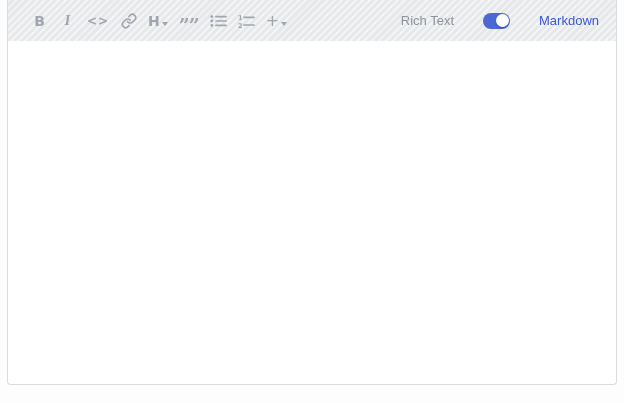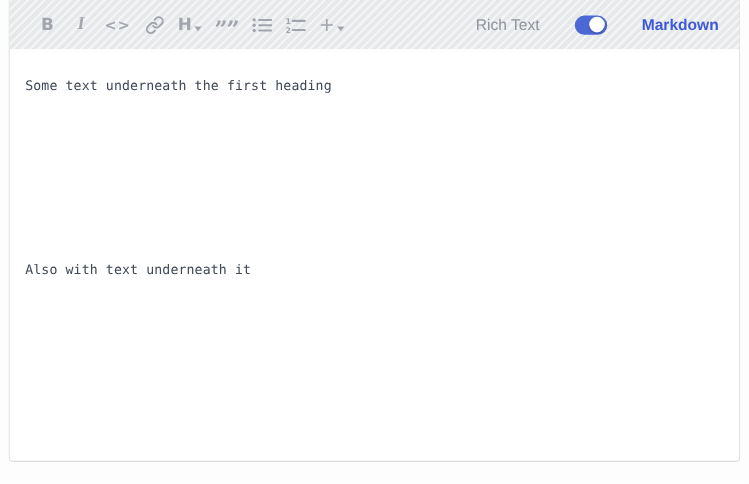--- a/index.html
+++ b/index.html
@@ -37,21 +37,21 @@
   .caret-down {
     width: 0; height: 0; margin-left: 2px; margin-top: 6px;
     border-left: 3.5px solid transparent; border-right: 3.5px solid transparent;
     border-top: 4px solid #a1a6ae;
   }
   .tbtn svg { display: block; }
 
   
   .mode-cluster { display: flex; align-items: center; gap: 29px; }
   .mode-label-left  { font-size: 13px; color: #8e949d; }
-  .mode-label-right { font-size: 13px; font-weight: 700; color: #3c59d6; }
+  .mode-label-right { font-size: 13px; font-weight: 400; color: #3c59d6; }
   .toggle {
     position: relative; width: 27px; height: 16px; border-radius: 9px;
     background: #4c68d4; cursor: pointer; display: inline-block;
   }
   .toggle .knob {
     position: absolute; right: 1.5px; top: 1.5px; width: 13px; height: 13px;
     border-radius: 50%; background: #ffffff; box-shadow: 0 1px 2px rgba(0,0,0,0.25);
   }
 
   
@@ -136,24 +136,22 @@
     <div class="mode-cluster">
       <span class="mode-label-left">Rich Text</span>
       <span class="toggle">
         <span class="knob"></span>
       </span>
       <span class="mode-label-right">Markdown</span>
     </div>
   </div>
 
   <div class="content">
-    <div class="line clipped">Some text underneath the first heading</div>
     <div class="line"></div>
     <div class="line"></div>
-    <div class="line">Also with text underneath it</div>
     <div class="line"></div>
     <div class="line"></div>
     
     
     
     
     
     
     
 

